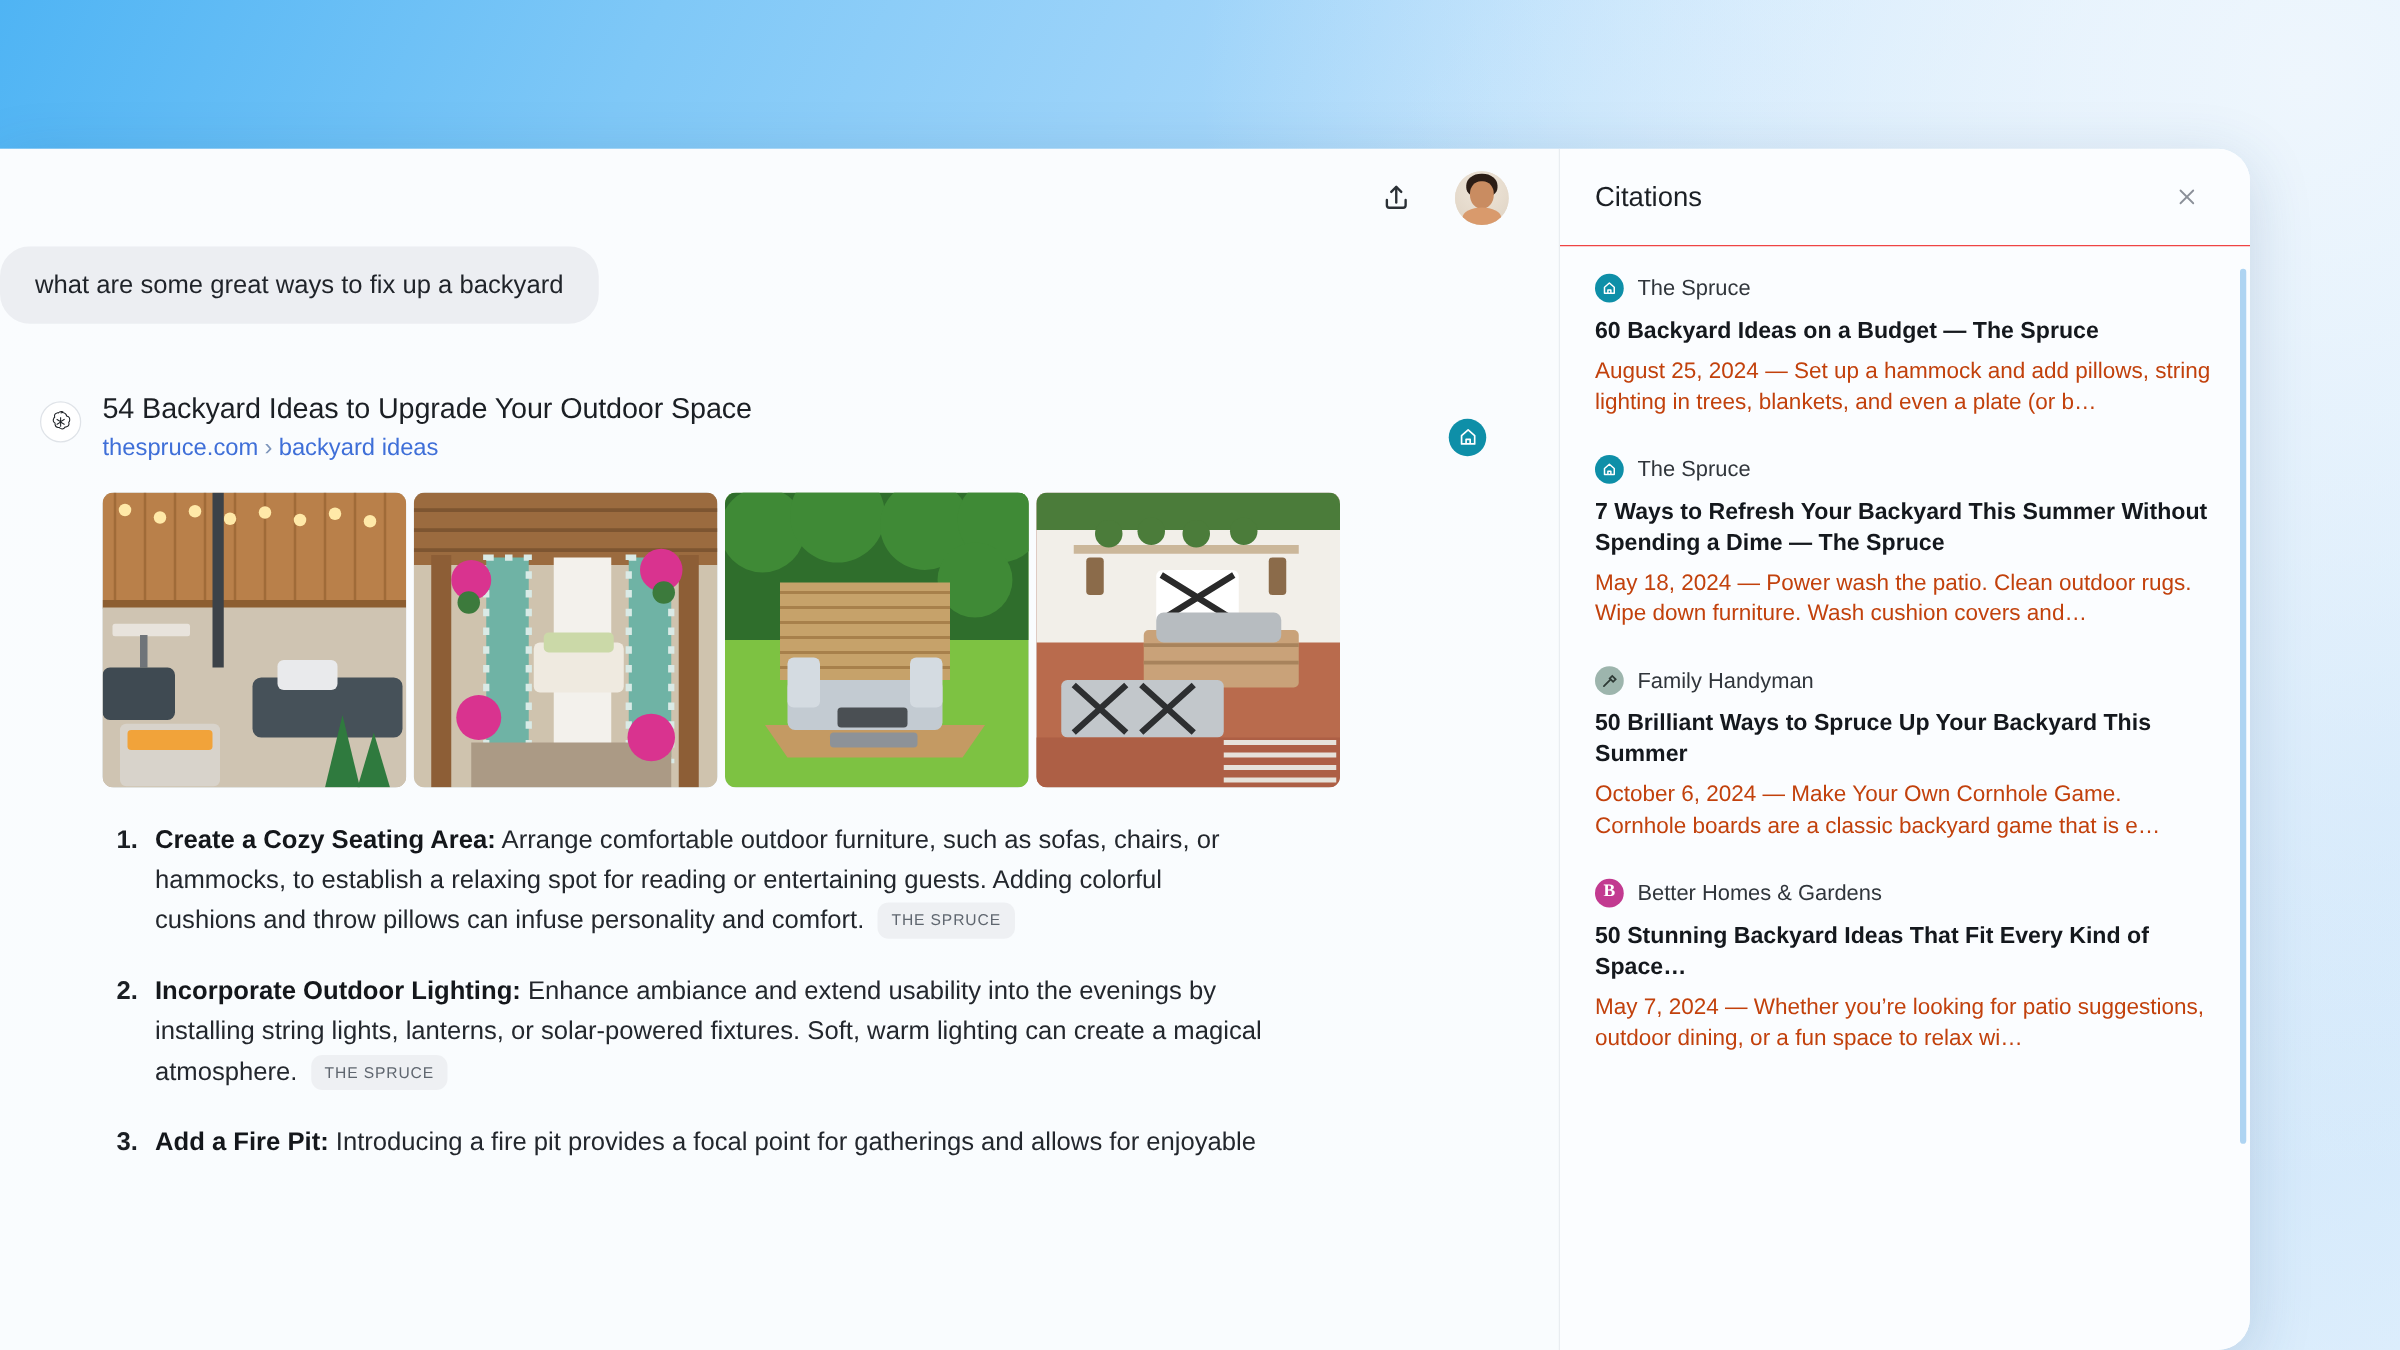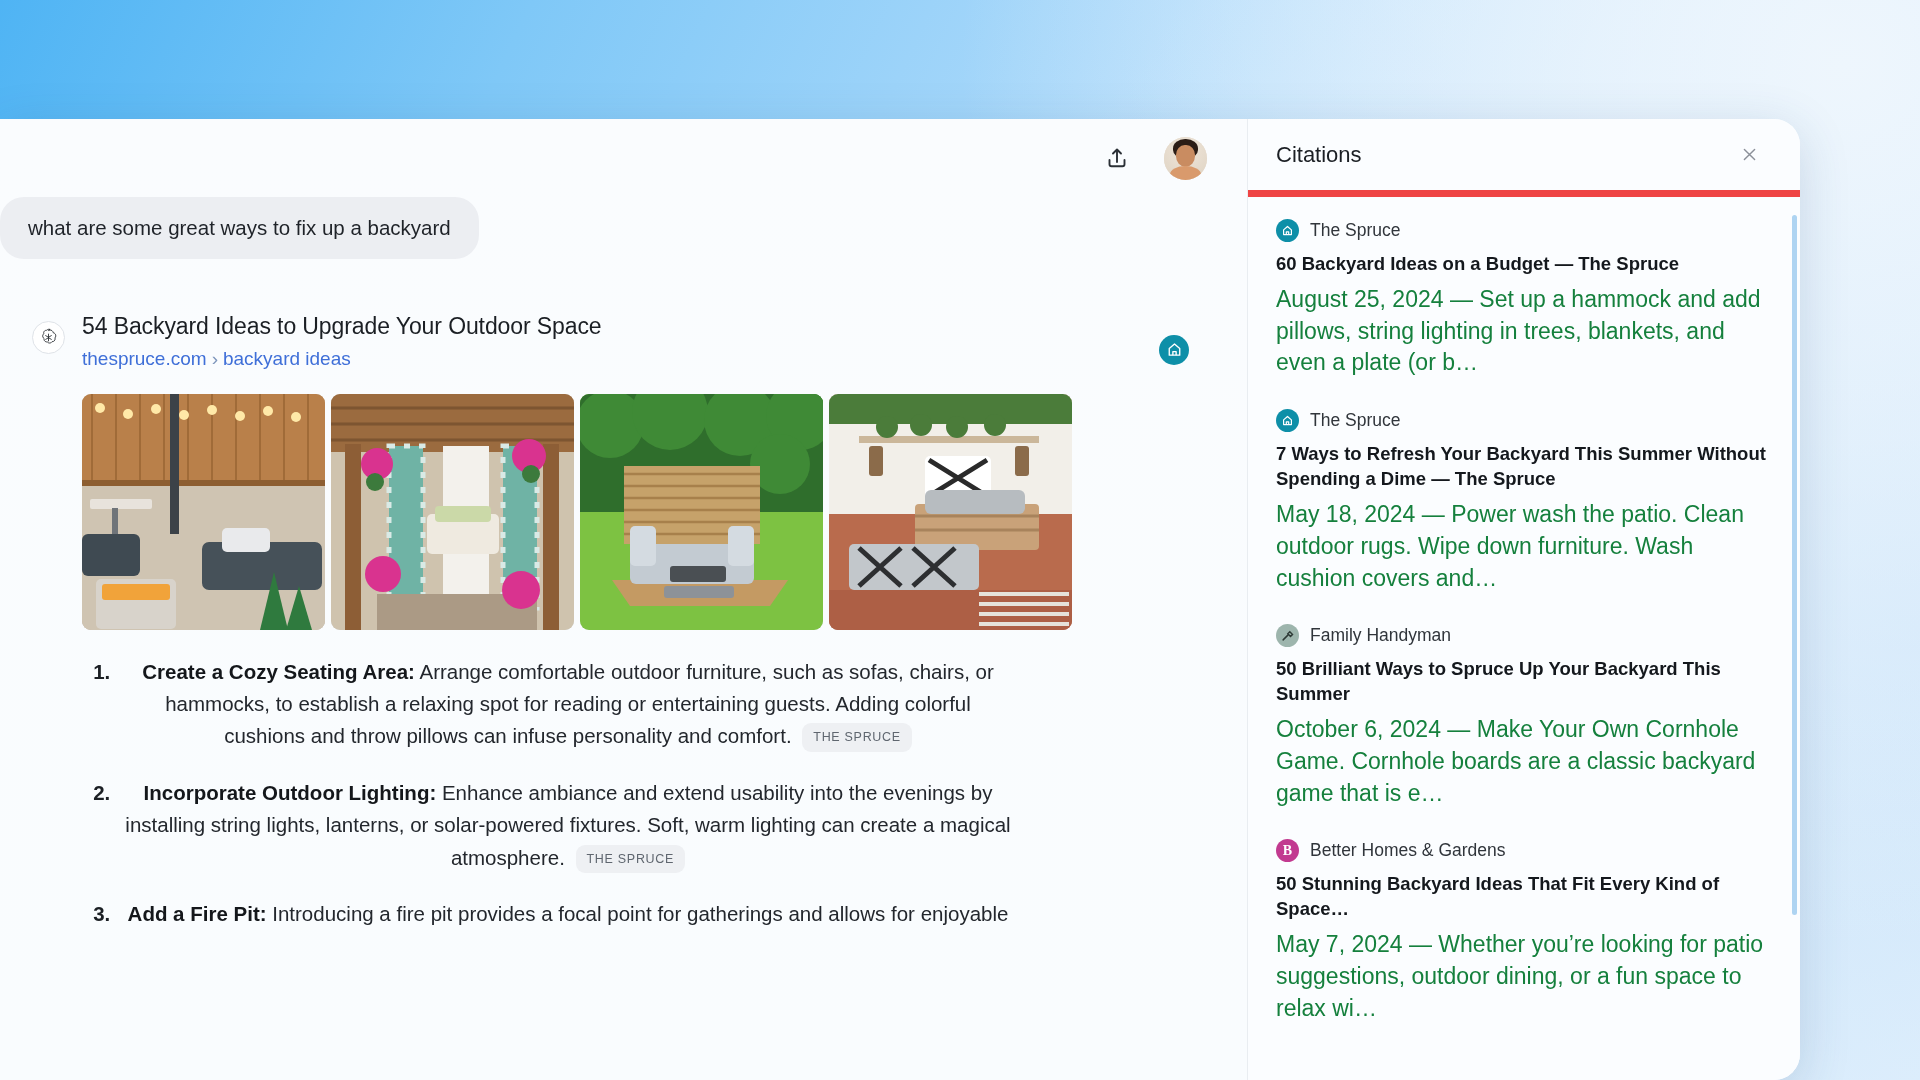--- a/index.html
+++ b/index.html
@@ -165,21 +165,20 @@
     margin: 26px 0 0 0;
     padding-left: 34px;
     max-width: 930px;
   }
   ol.idea-list li {
     font-size: 20.5px;
     line-height: 1.58;
     color: #23272d;
     margin-bottom: 24px;
     padding-left: 8px;
-    text-align: center;
   }
   ol.idea-list li::marker { font-weight: 700; color: #1b1f24; }
   ol.idea-list li b { font-weight: 700; color: #14171b; }
 
   .cite-chip {
     display: inline-block;
     background: #eef0f3;
     color: #5f666f;
     font-size: 12.5px;
     letter-spacing: 0.7px;
@@ -200,21 +199,21 @@
     flex-direction: column;
     position: relative;
   }
 
   .cit-header {
     height: 78px;
     display: flex;
     align-items: center;
     justify-content: space-between;
     padding: 0 36px 0 28px;
-    border-bottom: 7px solid #ef4444;
+    border-bottom: 1px solid #ef4444;
     flex: none;
   }
   .cit-title {
     font-size: 22px;
     color: #1b1f24;
   }
   .cit-close {
     width: 30px; height: 30px;
     display: flex; align-items: center; justify-content: center;
     cursor: pointer;
@@ -250,22 +249,22 @@
     color: #30353b;
   }
   .cit-headline {
     font-size: 18.5px;
     font-weight: 700;
     color: #14181d;
     line-height: 1.35;
     margin-bottom: 7px;
   }
   .cit-snippet {
-    font-size: 23px;
-    color: #15803d;
+    font-size: 18px;
+    color: #c2410c;
     line-height: 1.38;
   }
 
   .cit-scrollbar {
     position: absolute;
     right: 3px;
     top: 96px;
     width: 5px;
     height: 700px;
     border-radius: 3px;

